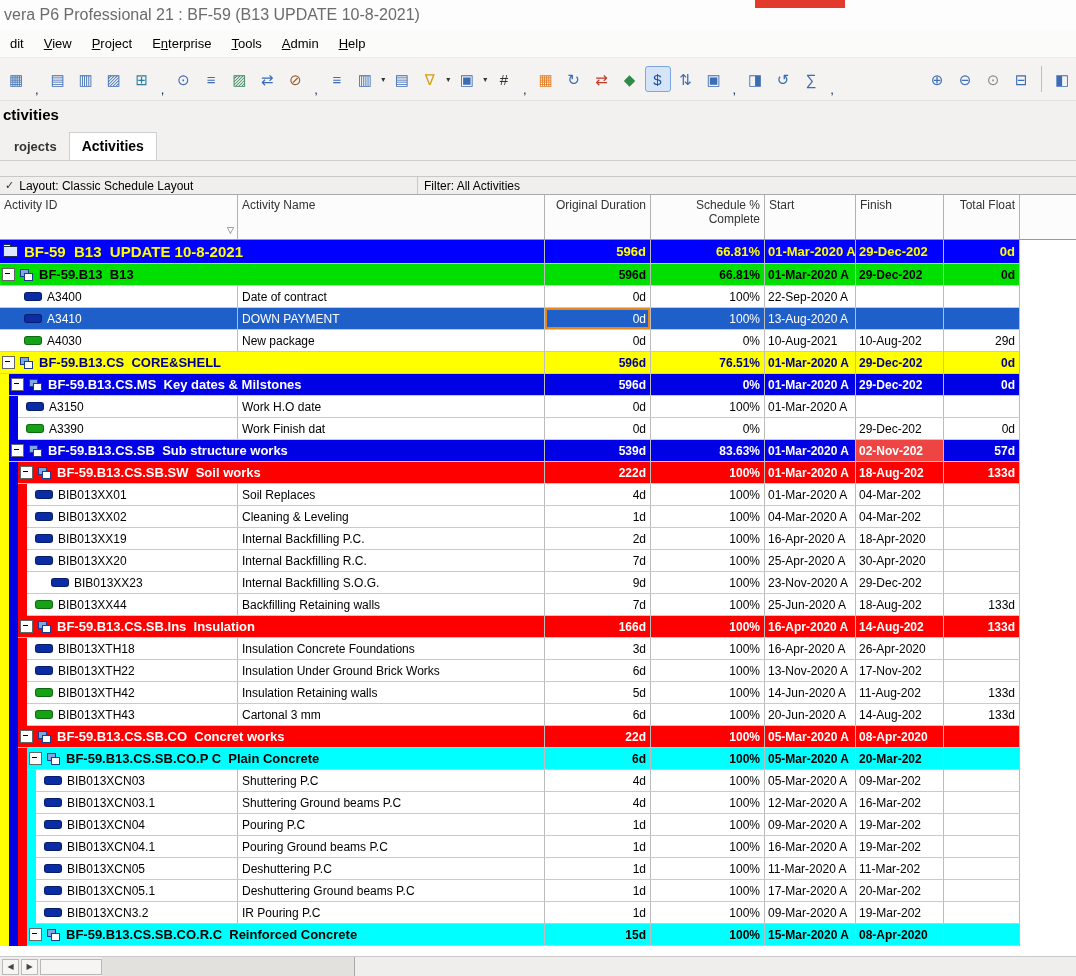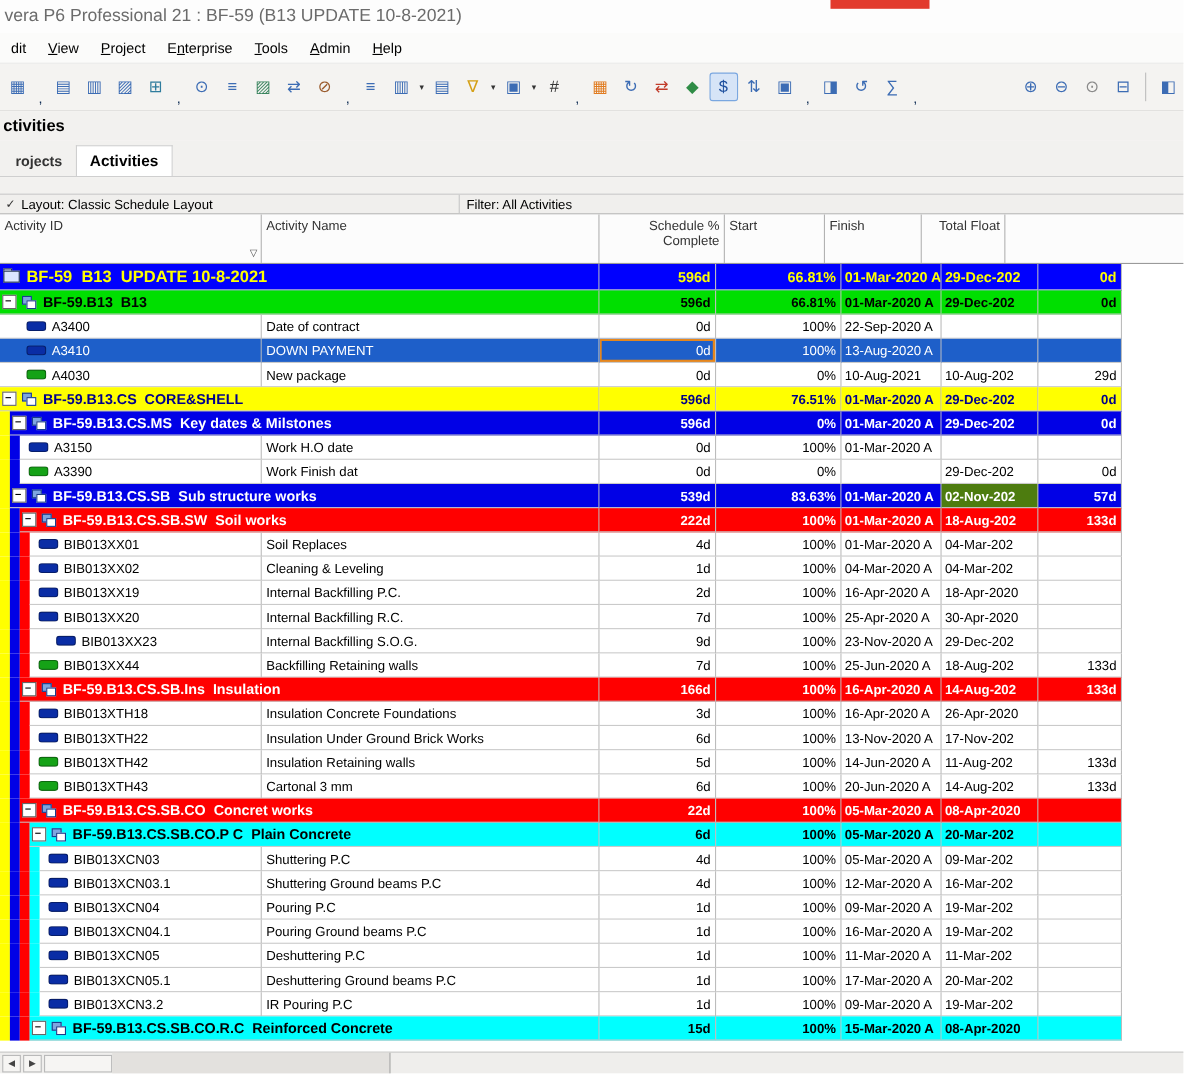--- a/index.html
+++ b/index.html
@@ -234,20 +234,21 @@
     <span>Layout: Classic Schedule Layout</span>
   </div>
   <div class="lb-right">
     <span>Filter: All Activities</span>
   </div>
 </div>
 
 <div class="ghead" id="ghead">
     <div class="gh" style="width: 238px;"><span>Activity ID</span><span class="sort">▽</span></div>
     <div class="gh" style="width: 307px;"><span>Activity Name</span></div>
+    <div class="gh r" style="width: 106px;"><span>Original Duration</span></div>
     <div class="gh r" style="width: 114px;"><span>Schedule % Complete</span></div>
     <div class="gh" style="width: 91px;"><span>Start</span></div>
     <div class="gh" style="width: 88px;"><span>Finish</span></div>
     <div class="gh r" style="width: 76px;"><span>Total Float</span></div>
     <div class="gh-fill"></div>
   </div>
 
 <div class="rows" id="rows">
     <div class="row project">
       <div class="cell c-title" style="width: 545px; background: rgb(0, 0, 254); color: rgb(255, 255, 0);"><span class="icon-folder"></span><span>BF-59  B13  UPDATE 10-8-2021</span></div>
@@ -460,21 +461,21 @@
       <div class="cell c-title" style="width: 536px; background: rgb(1, 1, 230); color: rgb(255, 255, 255);"><span class="minus"></span><span class="icon-wbs"></span><span>BF-59.B13.CS.SB  Sub structure works</span></div>
       <div class="cell c-val num" style="width: 106px; background: rgb(1, 1, 230); color: rgb(255, 255, 255);">
         <span>539d</span>
       </div>
       <div class="cell c-val num" style="width: 114px; background: rgb(1, 1, 230); color: rgb(255, 255, 255);">
         <span>83.63%</span>
       </div>
       <div class="cell c-val date" style="width: 91px; background: rgb(1, 1, 230); color: rgb(255, 255, 255);">
         <span>01-Mar-2020 A</span>
       </div>
-      <div class="cell c-val date" style="width: 88px; background: #4d7c0f; color: rgb(255, 255, 255);">
+      <div class="cell c-val date" style="width: 88px; background: #ef4444; color: rgb(255, 255, 255);">
         <span>02-Nov-202</span>
       </div>
       <div class="cell c-val num" style="width: 76px; background: rgb(1, 1, 230); color: rgb(255, 255, 255);">
         <span>57d</span>
       </div>
       <div class="cell fil"></div>
     </div>
     <div class="row band">
       <div class="stripe" style="background: rgb(255, 255, 0);"></div>
       <div class="stripe" style="background: rgb(1, 1, 230);"></div>

